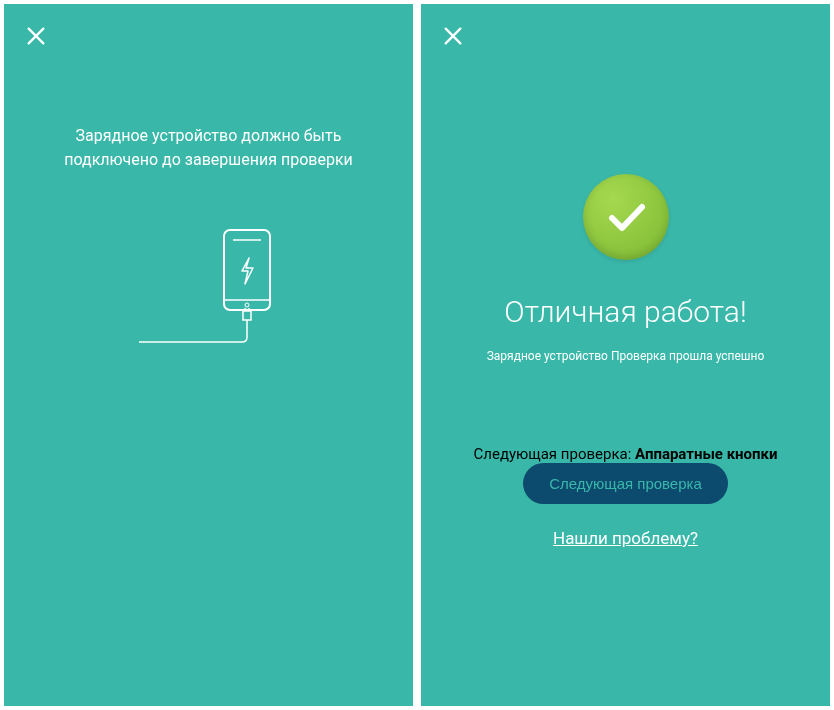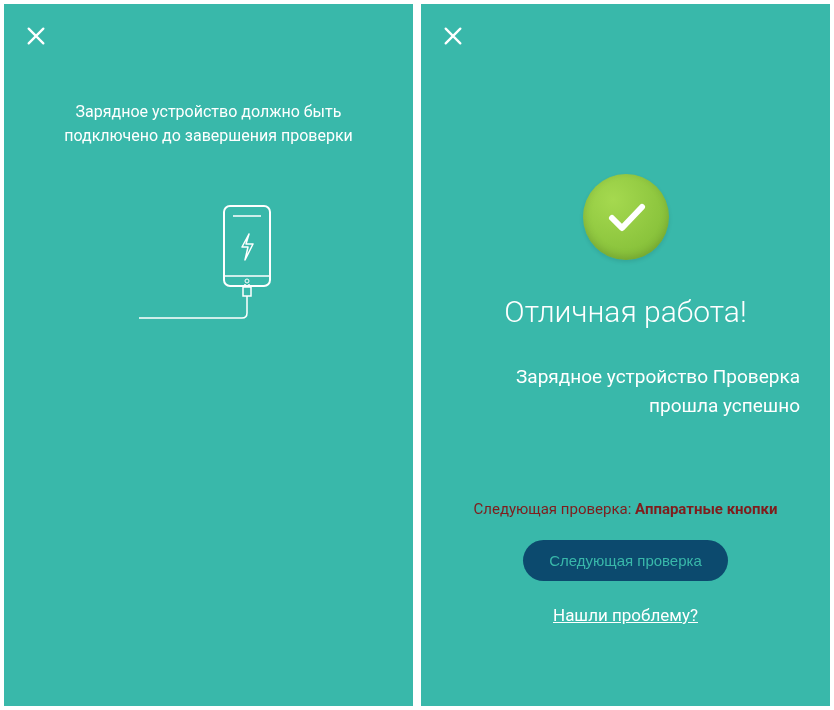--- a/index.html
+++ b/index.html
@@ -38,21 +38,21 @@
     .close-btn svg {
       width: 22px;
       height: 22px;
     }
     .screen1-content {
       flex: 1;
       display: flex;
       flex-direction: column;
       align-items: center;
       justify-content: flex-start;
-      padding-top: 96px;
+      padding-top: 120px;
     }
     .instruction-text {
       color: #ffffff;
       font-size: 16px;
       text-align: center;
       line-height: 1.5;
       padding: 0 40px;
       margin-bottom: 50px;
     }
     .phone-charging {
@@ -78,35 +78,34 @@
       box-shadow: inset 0 -3px 8px rgba(0,0,0,0.15), 0 2px 4px rgba(0,0,0,0.1);
     }
     .check-badge svg {
       width: 48px;
       height: 48px;
     }
     .success-title {
       color: #ffffff;
       font-size: 30px;
       font-weight: 300;
+      margin-bottom: 18px;
     }
     .success-subtitle {
       color: #ffffff;
-      font-size: 19px;
+      font-size: 12px;
       text-align: right;
       line-height: 1.5;
       padding: 0 30px;
       margin-bottom: 80px;
-      margin-top: 34px;
     }
     .next-check-label {
-      color: #7f1d1d;
+      color: #000000;
       font-size: 15px;
       text-align: right;
-      margin-bottom: 22px;
     }
     .next-check-label .bold {
       font-weight: 700;
     }
     .next-button {
       background: #0c4a6e;
       color: #39b8aa;
       border: none;
       border-radius: 24px;
       padding: 12px 26px;

